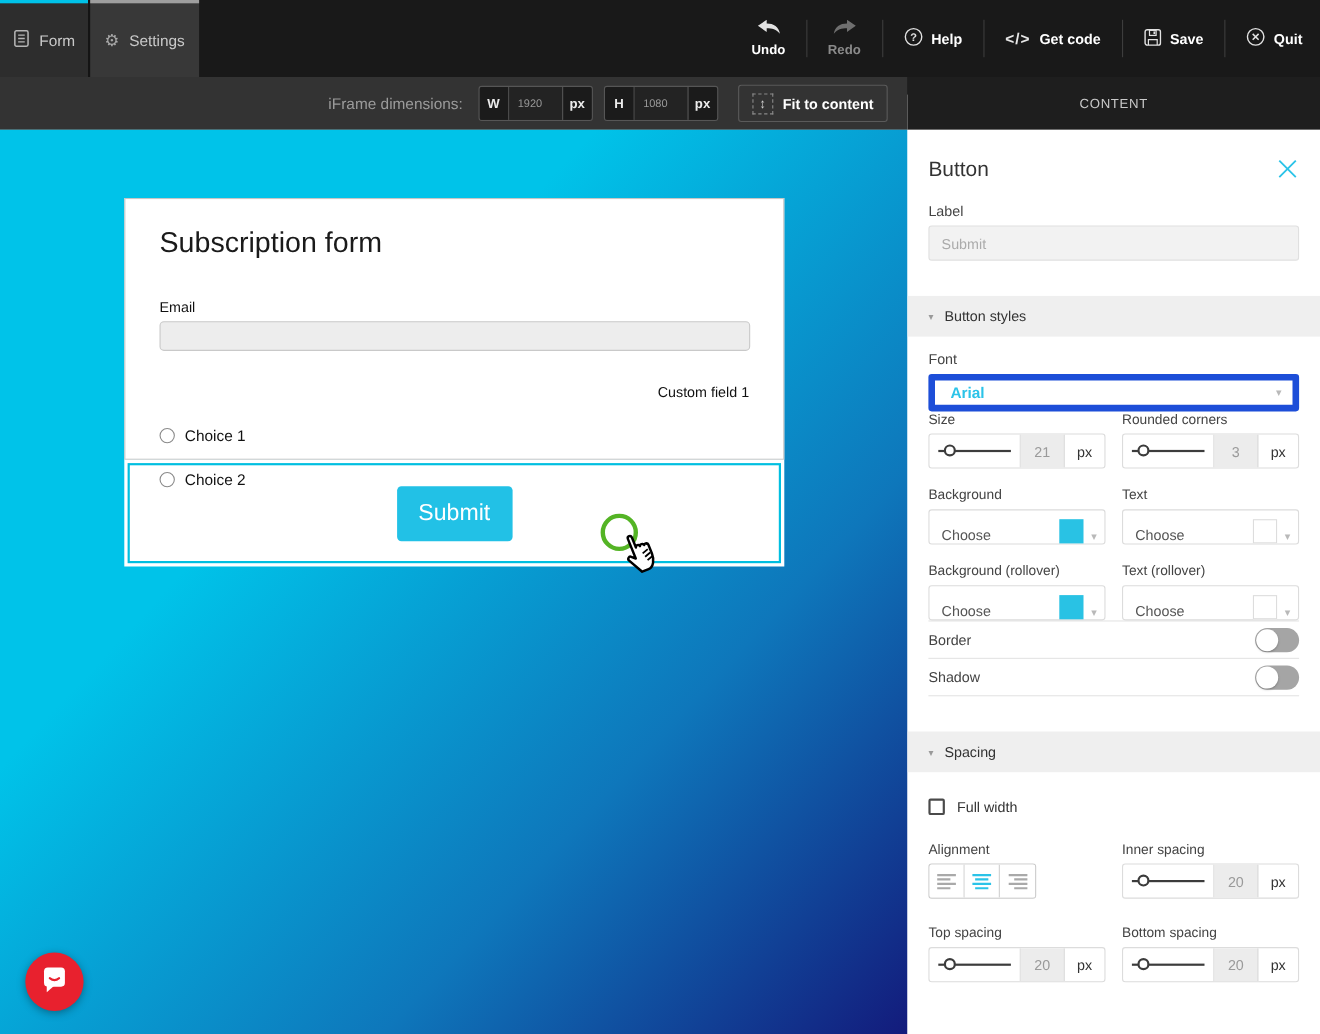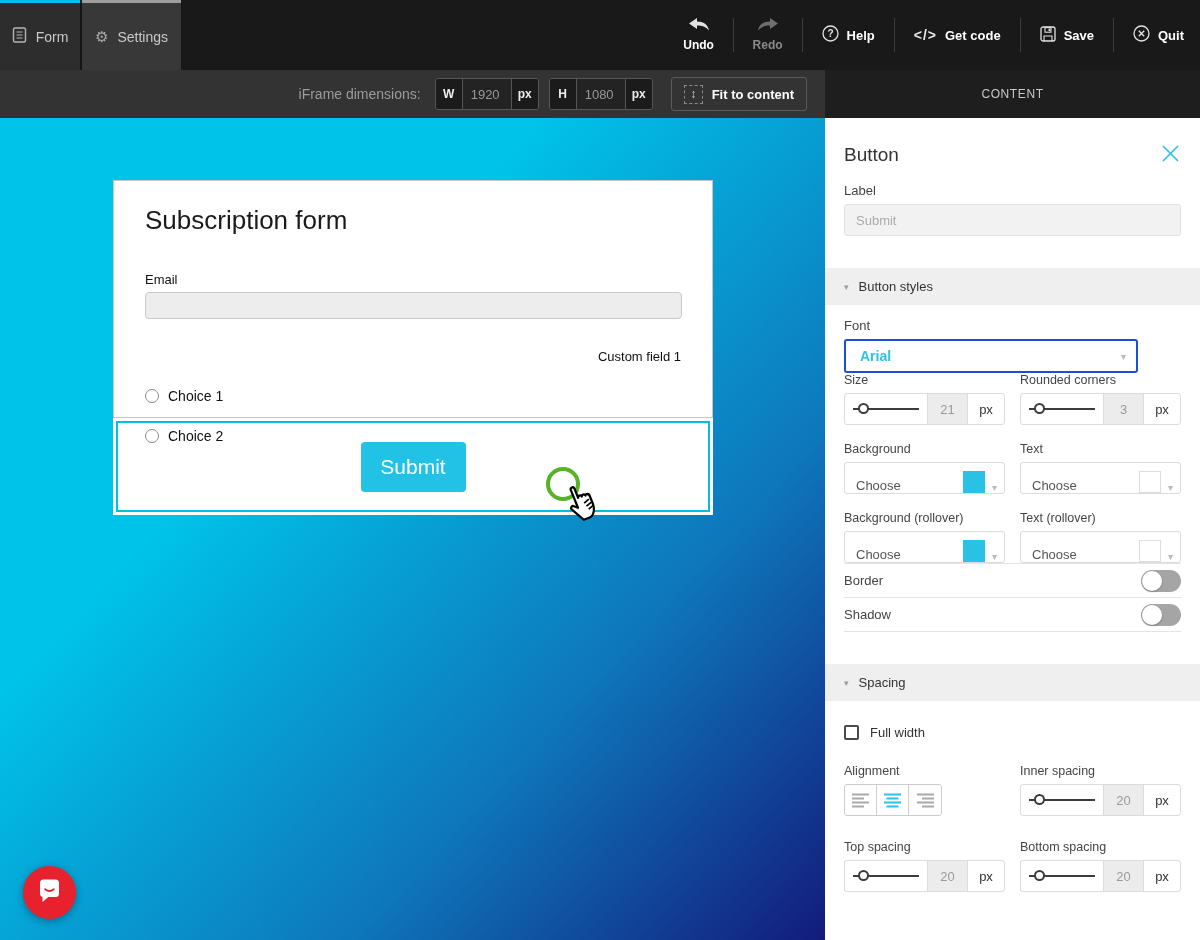--- a/index.html
+++ b/index.html
@@ -25,21 +25,21 @@
 
   
   .dimsbar { position:absolute; top:70px; left:0; width:825px; height:48px; background:#333;
              display:flex; align-items:center; justify-content:flex-end; padding-right:18px; gap:10px; }
   .dims-label { color:#9b9b9b; font-size:14px; margin-right:4px; }
   .dim-group { display:flex; height:32px; border:1px solid #565656; border-radius:3px; overflow:hidden; }
   .dim-prefix,.dim-unit { width:27px; background:#1b1b1b; color:#ececec; font-size:12px; font-weight:bold;
              display:flex; align-items:center; justify-content:center; }
   .dim-prefix { border-right:1px solid #565656; }
   .dim-unit { border-left:1px solid #565656; }
-  .dim-value { width:48px; background:#232323; color:#999; font-size:13px; display:flex; align-items:center; padding-left:8px; }
+  .dim-value { width:48px; background:#232323; color:#999; font-size:10px; display:flex; align-items:center; padding-left:8px; }
   .fit-btn { display:flex; align-items:center; gap:9px; height:34px; border:1px solid #5a5a5a; border-radius:3px;
              padding:0 12px; color:#fff; font-size:13px; font-weight:bold; margin-left:8px; cursor:pointer; }
   .fit-glyph { width:19px; height:19px; border:1px dashed #8a8a8a; display:flex; align-items:center;
                justify-content:center; color:#cfcfcf; font-size:12px; }
 
   
   .panel-tabs { position:absolute; top:70px; left:825px; width:375px; height:48px; display:flex; }
   .panel-tab { flex:1; display:flex; align-items:center; justify-content:center; font-size:12px;
                letter-spacing:.6px; cursor:pointer; }
   .panel-tab.content { background:#1e1e1e; color:#c9c9c9; }
@@ -73,21 +73,21 @@
   .field-label { font-size:13px; color:#444; margin:16px 19px 6px; }
   .text-input { margin:0 19px; width:337px; height:32px; background:#f2f2f2; border:1px solid #e0e0e0;
                 border-radius:3px; padding:0 11px; font-size:13px; color:#555; font-family:"Liberation Sans", sans-serif; }
   .text-input::placeholder { color:#ababab; }
   .section-bar { margin-top:32px; background:#efefef; height:37px; display:flex; align-items:center; gap:10px;
                  padding:0 19px; font-size:13px; color:#333; cursor:pointer; }
   .tri { color:#9a9a9a; font-size:9px; }
   .row2 { display:flex; gap:15px; padding:0 19px; }
   .col { width:162px; }
   .small-label { font-size:12.5px; color:#444; margin-bottom:6px; } .mt16 { margin-top:0; } .mt17 { margin-top:17px; } .mt24 { margin-top:24px; }
-  .font-select { margin:6px 19px 0; width:294px; height:34px; border:2px solid #1d4ed8; border-radius:3px;
+  .font-select { margin:6px 19px 0; width:337px; height:34px; border:6px solid #1d4ed8; border-radius:3px;
                  display:flex; align-items:center; justify-content:space-between; padding:0 10px 0 14px; cursor:pointer; }
   .font-value { font-weight:bold; font-size:14px; }
   .chev { color:#b9b9b9; font-size:10px; }
   .slider-group { display:flex; height:32px; border:1px solid #dcdcdc; border-radius:3px; background:#fff; overflow:hidden; }
   .slider-cell { flex:1; position:relative; border-right:1px solid #dcdcdc; cursor:pointer; }
   .slider-line { position:absolute; left:8px; right:8px; top:50%; height:2px; margin-top:-1px; background:#3c3c3c; }
   .slider-handle { position:absolute; left:16%; top:50%; width:11px; height:11px; margin-top:-6.5px;
                    border:2px solid #3c3c3c; border-radius:50%; background:#fff; }
   .value-cell { width:40px; background:#ececec; color:#9a9a9a; font-size:13px; display:flex; align-items:center;
                 justify-content:center; border-right:1px solid #dcdcdc; }

